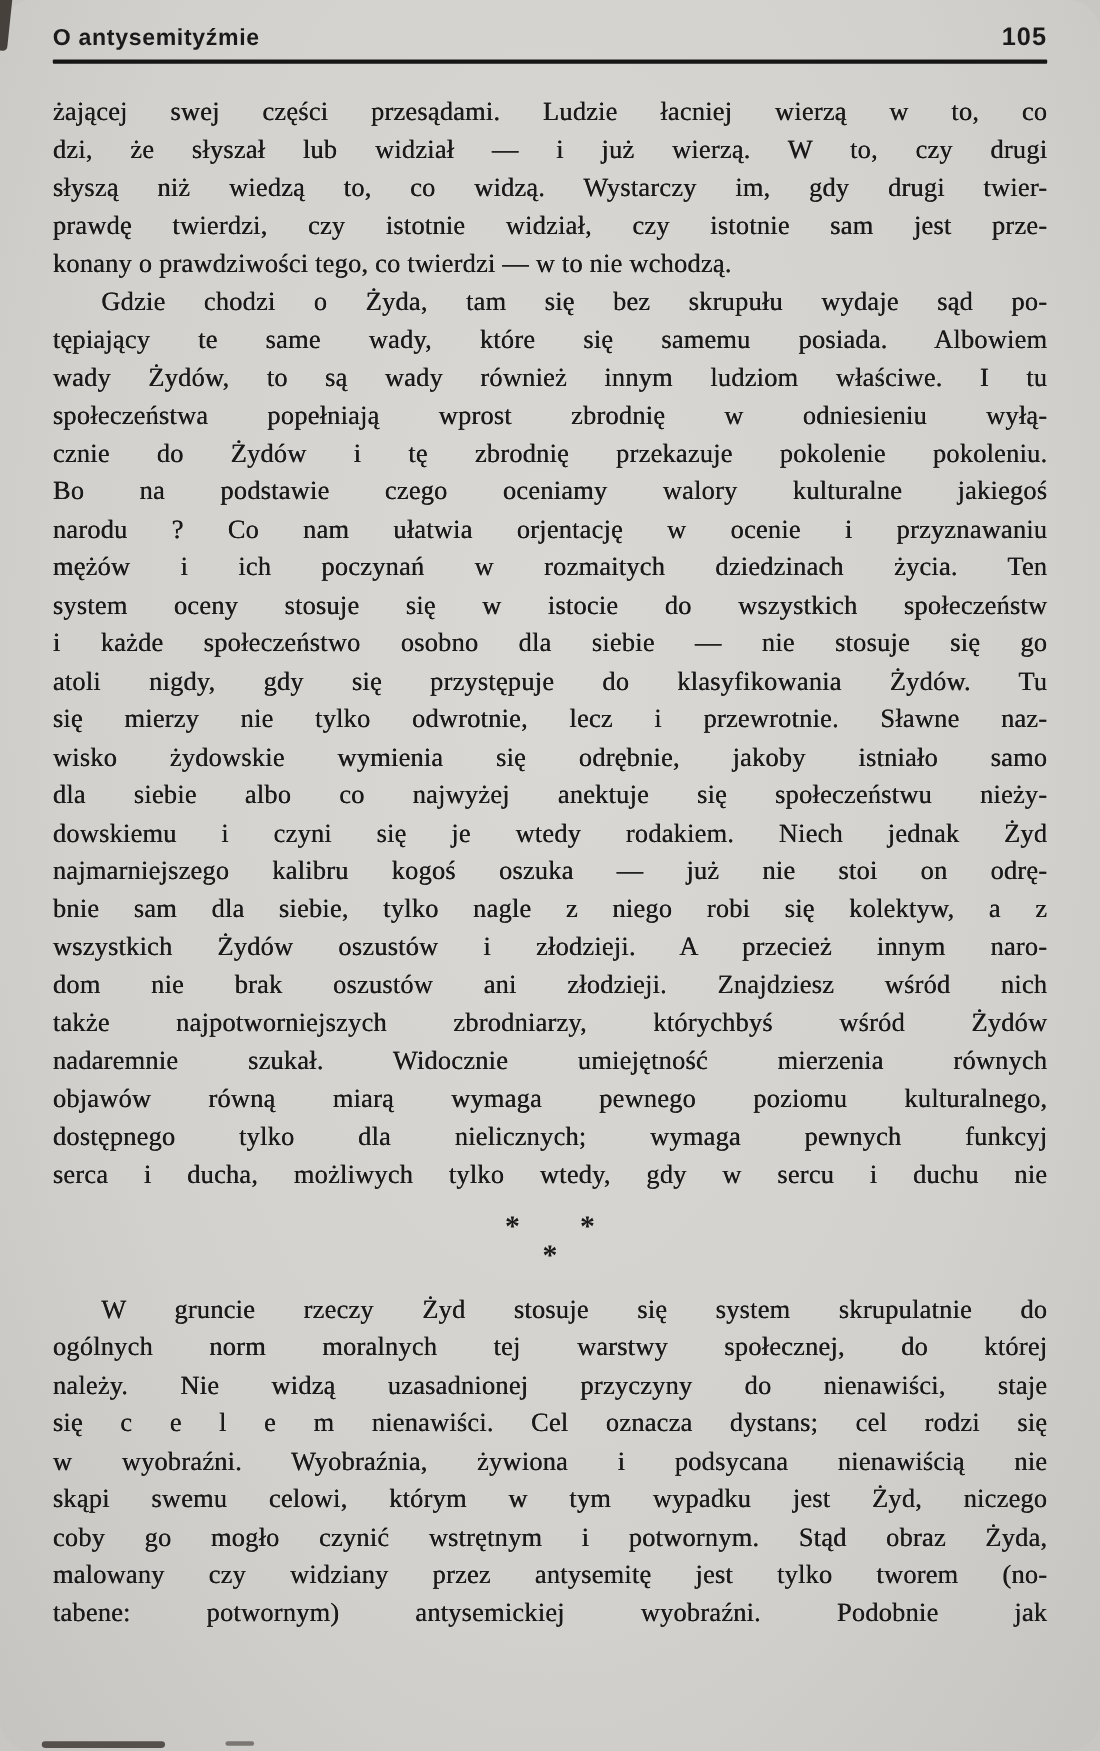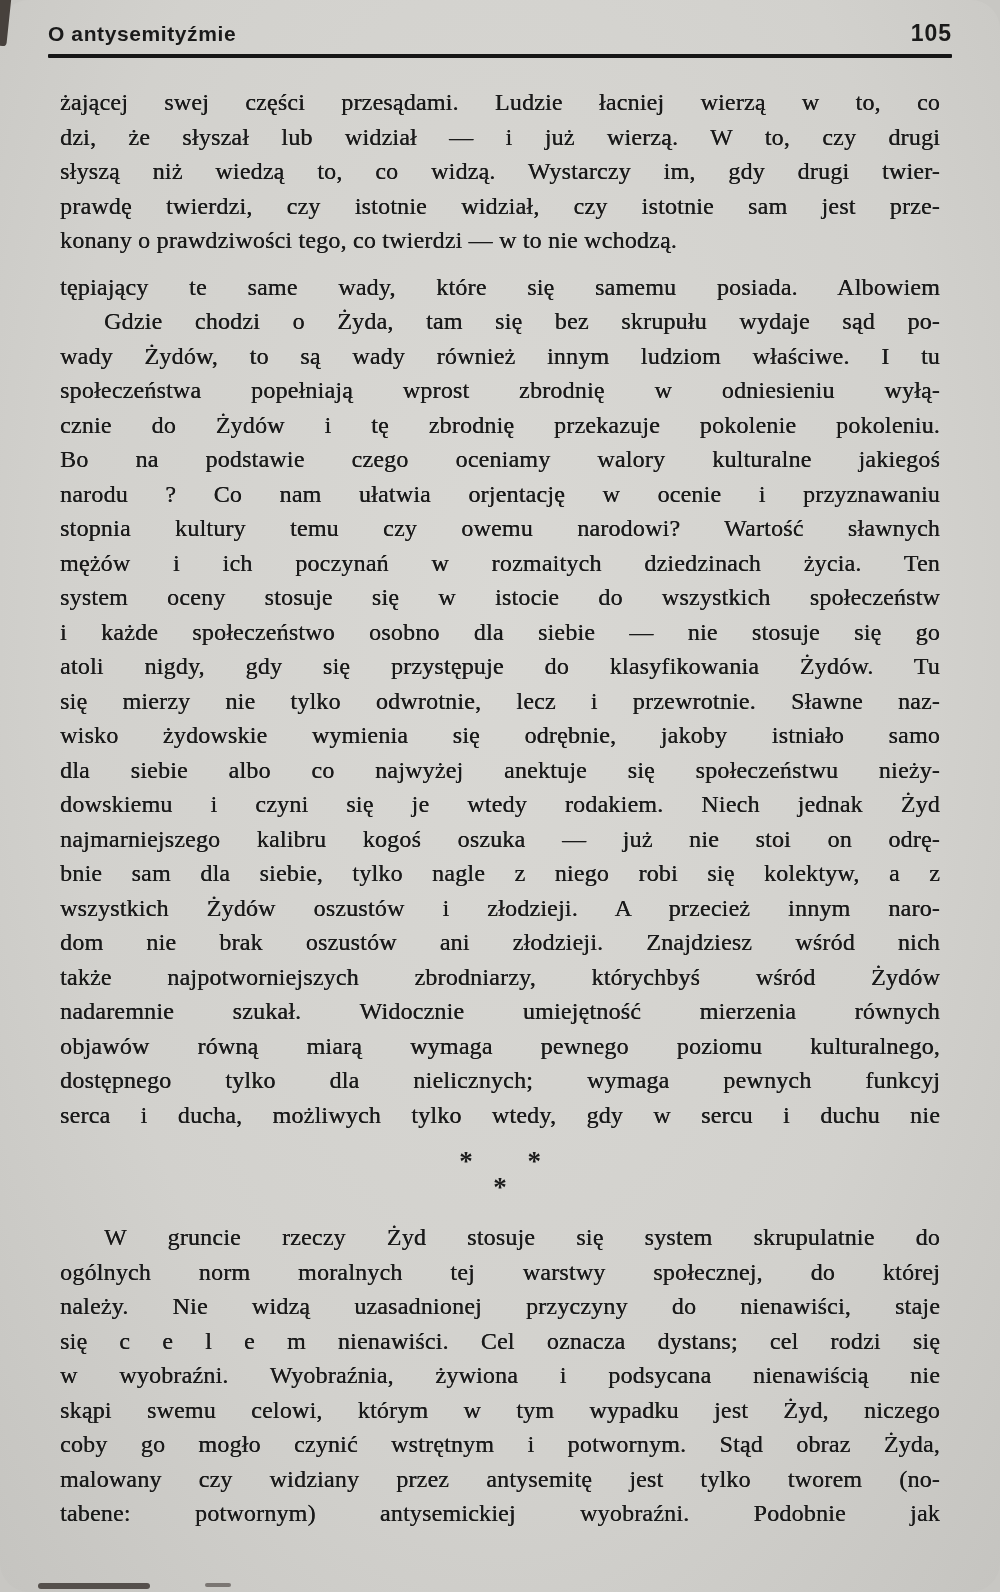--- a/index.html
+++ b/index.html
@@ -40,21 +40,21 @@
     margin-top: 7px;
     border-radius: 1px;
   }
   .text-body {
     margin-top: 27px;
     font-size: 24px;
     line-height: 34.5px;
     letter-spacing: 0.2px;
     text-shadow: 0.3px 0 0 currentColor;
   }
-  .paragraph { margin: 12px; }
+  .paragraph { margin: 0; }
   .line {
     text-align: justify;
     text-align-last: justify;
     white-space: normal;
   }
   .line.no-justify { text-align-last: left; }
   .line.indent { padding-left: 44px; }
   .asterism {
     text-align: center;
     font-weight: bold;
@@ -96,28 +96,27 @@
 
   <div class="text-body">
       <div class="paragraph">
         <div class="line">żającej swej części przesądami.  Ludzie  łacniej wierzą  w to, co</div>
         <div class="line">dzi,  że  słyszał  lub  widział  —  i już  wierzą.  W to,  czy  drugi</div>
         <div class="line">słyszą niż wiedzą to, co widzą.  Wystarczy im, gdy drugi twier-</div>
         <div class="line">prawdę twierdzi, czy istotnie widział, czy istotnie sam jest prze-</div>
         <div class="line no-justify">konany o prawdziwości tego, co  twierdzi  —  w to nie  wchodzą.</div>
       </div>
       <div class="paragraph">
+        <div class="line indent">Gdzie  chodzi  o Żyda,  tam się  bez skrupułu wydaje  sąd po-</div>
         <div class="line">tępiający  te  same  wady,  które  się samemu posiada. Albowiem</div>
-        <div class="line indent">Gdzie  chodzi  o Żyda,  tam się  bez skrupułu wydaje  sąd po-</div>
         <div class="line">wady Żydów,  to  są wady również innym ludziom właściwe.  I tu</div>
         <div class="line">społeczeństwa  popełniają  wprost  zbrodnię  w odniesieniu  wyłą-</div>
         <div class="line">cznie  do  Żydów  i  tę  zbrodnię  przekazuje  pokolenie pokoleniu.</div>
         <div class="line">Bo  na  podstawie  czego  oceniamy  walory  kulturalne  jakiegoś</div>
         <div class="line">narodu ?   Co nam  ułatwia  orjentację  w ocenie  i przyznawaniu</div>
-        <div class="line">stopnia  kultury  temu  czy  owemu  narodowi?   Wartość  sławnych</div>
         <div class="line">mężów  i  ich  poczynań  w  rozmaitych  dziedzinach  życia.   Ten</div>
         <div class="line">system  oceny  stosuje  się  w  istocie  do  wszystkich  społeczeństw</div>
         <div class="line">i każde  społeczeństwo  osobno  dla  siebie  —  nie  stosuje  się  go</div>
         <div class="line">atoli  nigdy,  gdy  się  przystępuje  do  klasyfikowania  Żydów.   Tu</div>
         <div class="line">się  mierzy  nie  tylko  odwrotnie,  lecz  i przewrotnie.   Sławne  naz-</div>
         <div class="line">wisko  żydowskie  wymienia  się  odrębnie,  jakoby  istniało  samo</div>
         <div class="line">dla siebie  albo  co  najwyżej  anektuje  się  społeczeństwu  nieży-</div>
         <div class="line">dowskiemu  i  czyni  się  je  wtedy  rodakiem.   Niech  jednak  Żyd</div>
         <div class="line">najmarniejszego  kalibru  kogoś  oszuka  —  już  nie  stoi  on  odrę-</div>
         <div class="line">bnie  sam  dla  siebie,  tylko  nagle  z  niego  robi  się  kolektyw,  a  z</div>

